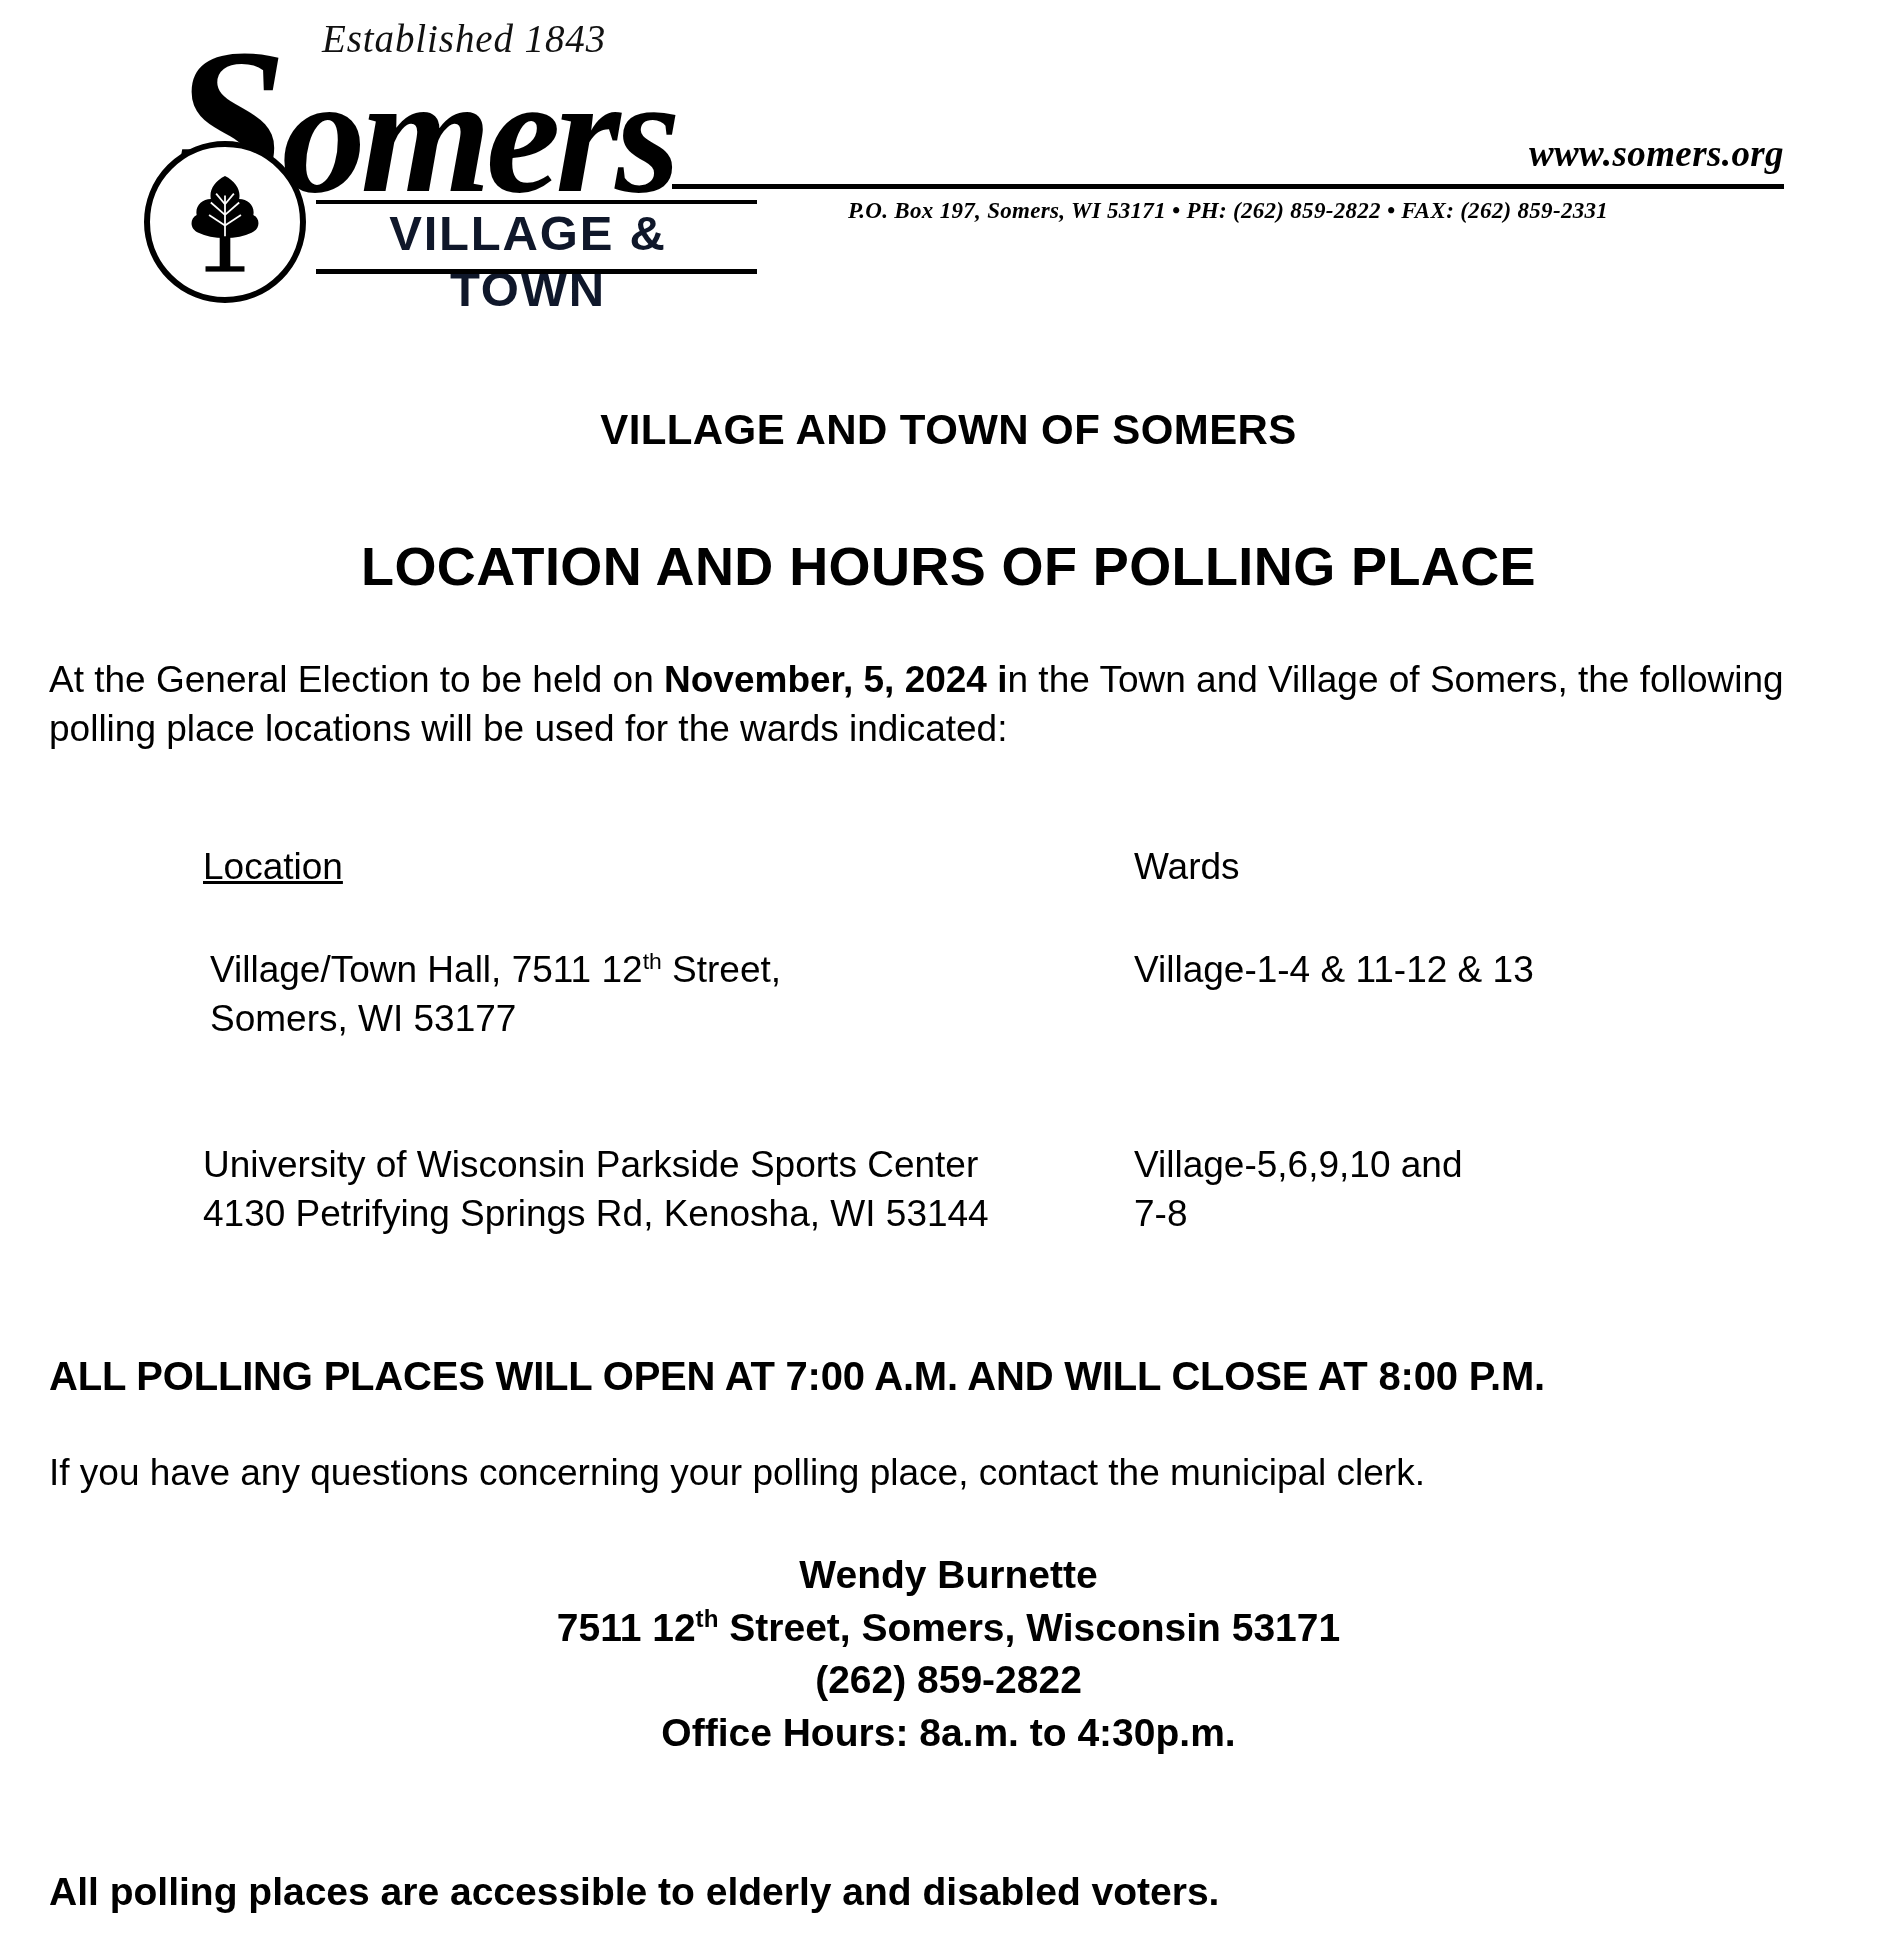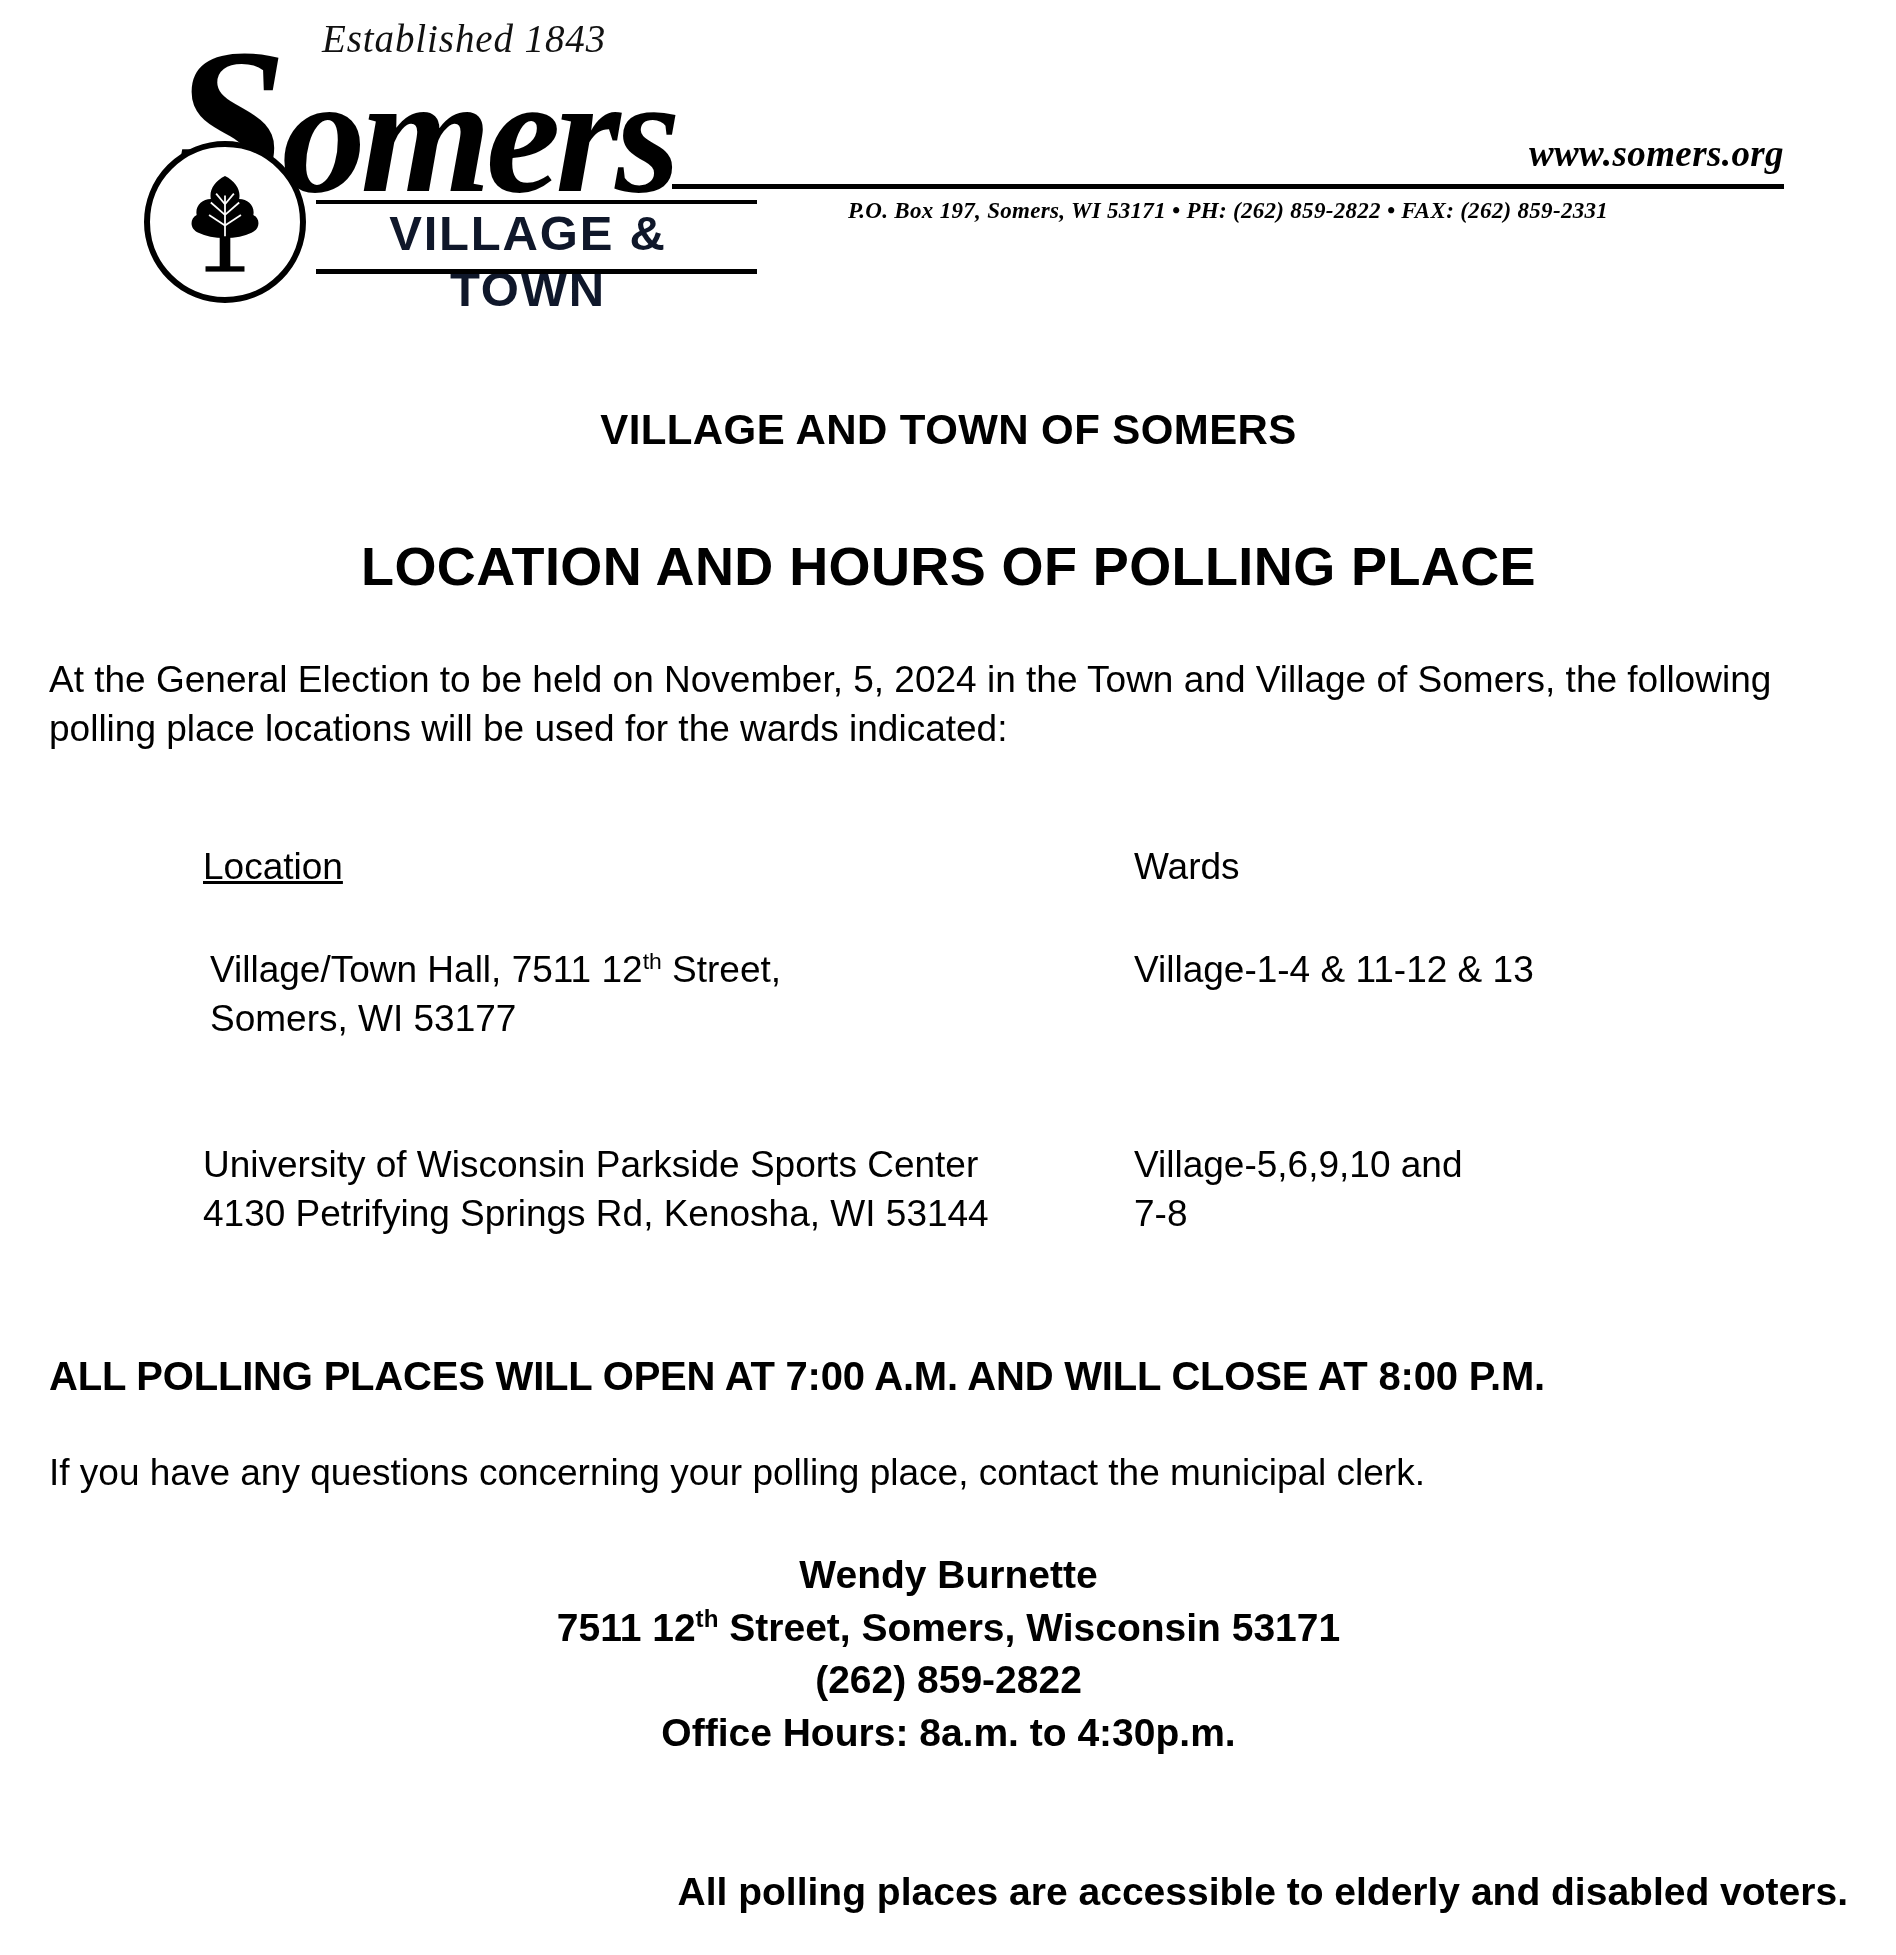--- a/index.html
+++ b/index.html
@@ -141,21 +141,21 @@
     font-size: 54px;
     letter-spacing: 0.4px;
     margin-top: 81px;
   }
   .intro {
     font-size: 37px;
     line-height: 1.33;
     margin-top: 58px;
     max-width: 1756px;
   }
-  .intro b { font-weight: 400; }
+  .intro b { font-weight: 700; }
 
   .table {
     margin-top: 93px;
   }
   .table-head {
     display: flex;
     font-size: 37px;
   }
   .col-loc {
     width: 1085px;
@@ -190,21 +190,21 @@
     margin-top: 53px;
   }
   .clerk {
     text-align: center;
     font-weight: 700;
     font-size: 39px;
     line-height: 1.35;
     margin-top: 55px;
   }
   .accessible {
-    text-align: right;
+    text-align: left;
     font-weight: 700;
     font-size: 39px;
     margin-top: 110px;
   }
 </style>
 </head>
 <body>
 
 <div class="letterhead">
 

